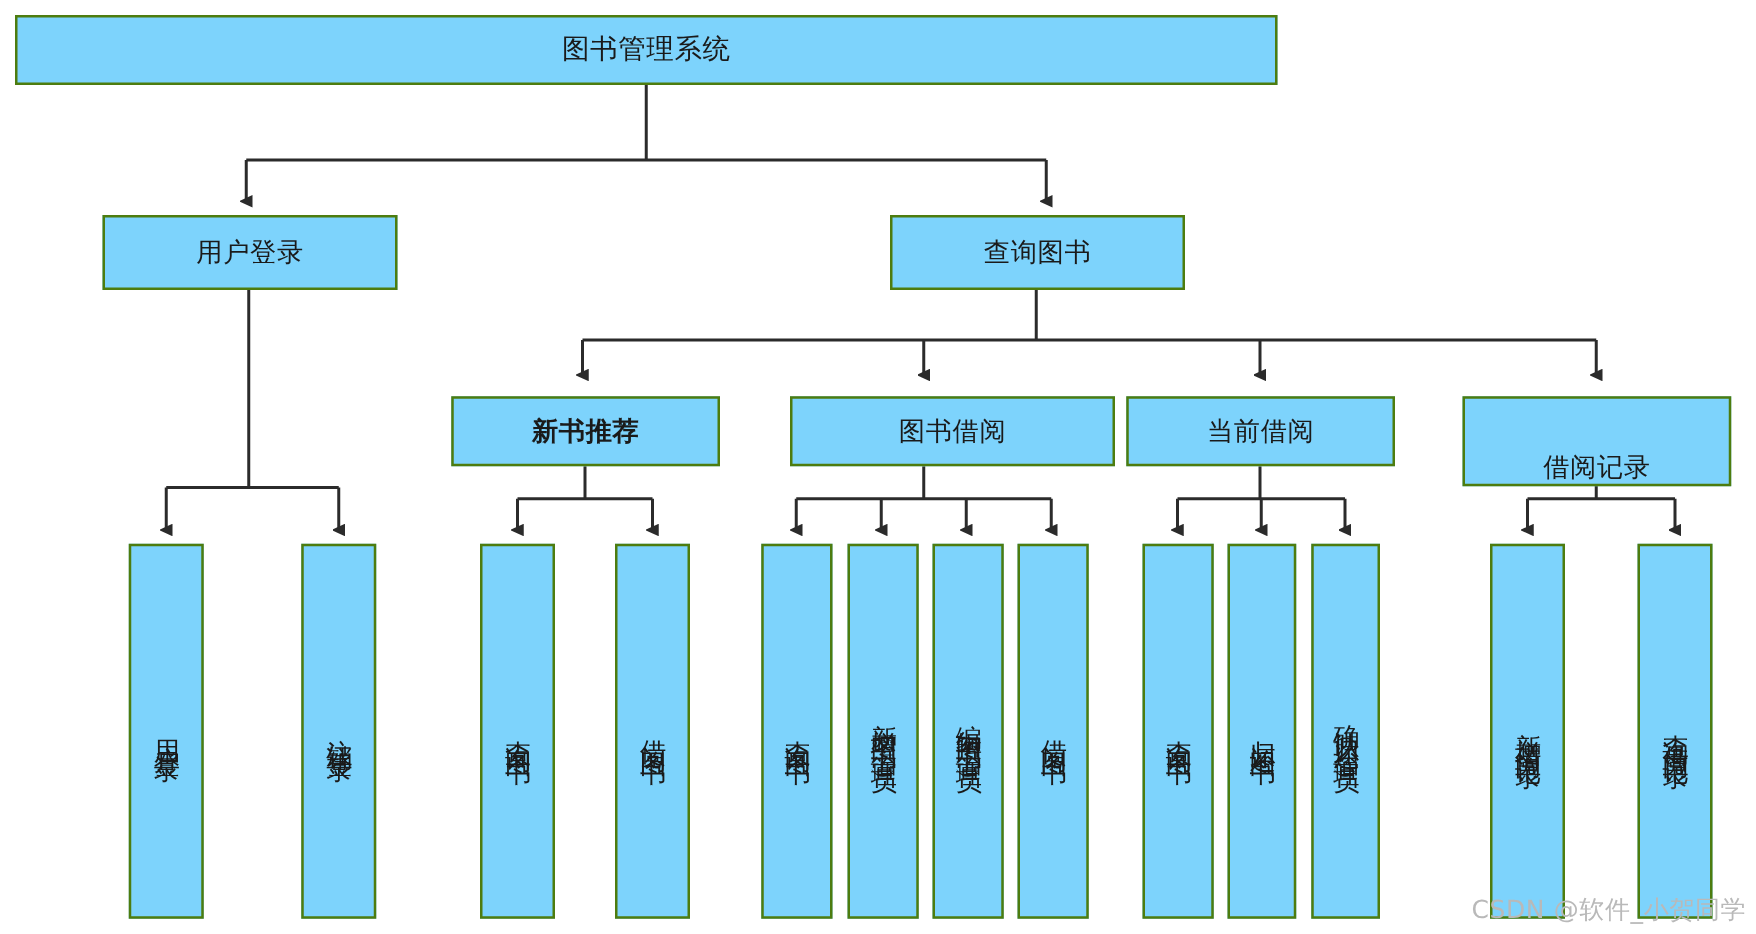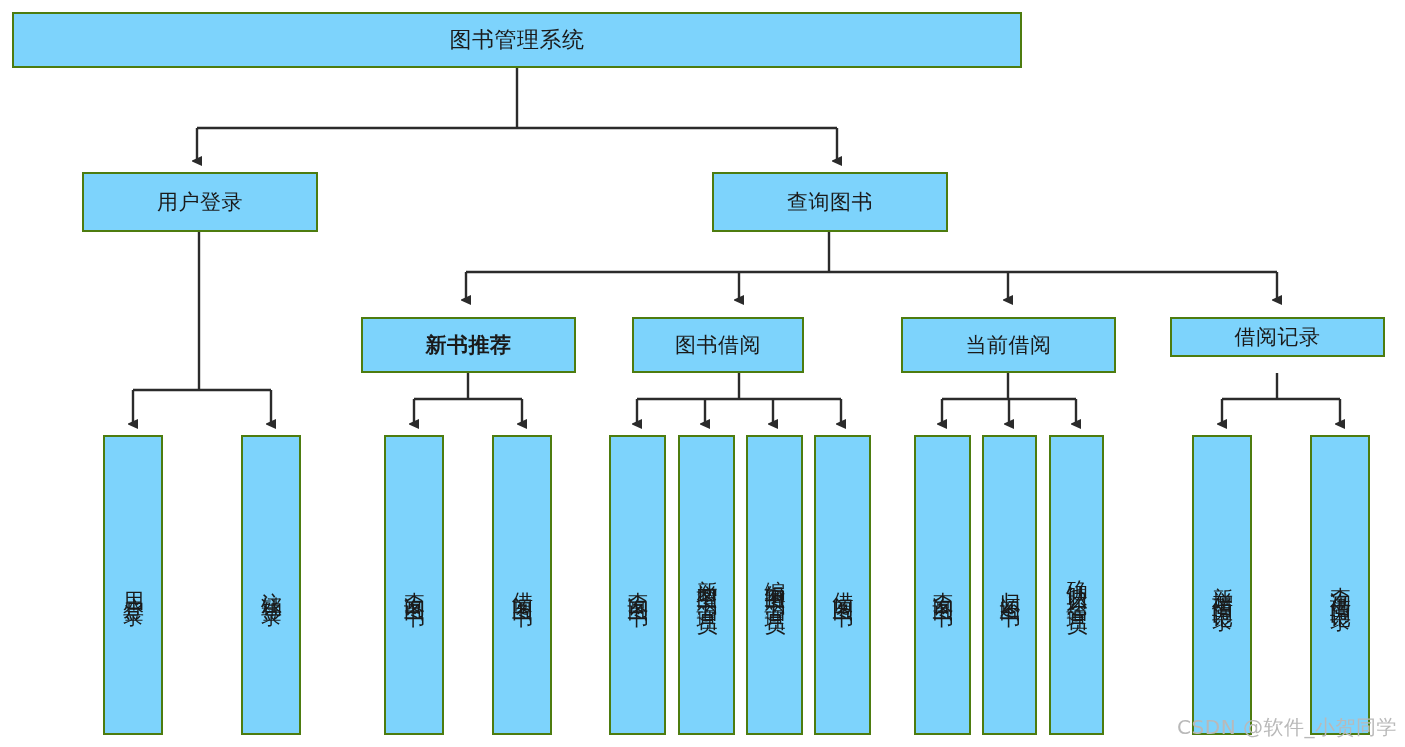--- a/index.html
+++ b/index.html
@@ -136,27 +136,27 @@
   <div class="node horiz" style="left:82px; top:172px; width:236px; height:60px;">
     <span class="lbl">用户登录</span>
   </div>
   <div class="node horiz" style="left:712px; top:172px; width:236px; height:60px;">
     <span class="lbl">查询图书</span>
   </div>
 
   <div class="node horiz" style="left:361px; top:317px; width:215px; height:56px;font-weight:bold;">
     <span class="lbl">新书推荐</span>
   </div>
-  <div class="node horiz" style="left:632px; top:317px; width:172px; height:56px;">
+  <div class="node horiz" style="left:632px; top:317px; width:260px; height:56px;">
     <span class="lbl">图书借阅</span>
   </div>
   <div class="node horiz" style="left:901px; top:317px; width:215px; height:56px;">
     <span class="lbl">当前借阅</span>
   </div>
-  <div class="node horiz" style="left:1170px; top:317px; width:215px; height:40px;">
+  <div class="node horiz" style="left:1170px; top:317px; width:215px; height:72px;align-items:flex-end;">
     <span class="lbl">借阅记录</span>
   </div>
 
   <div class="node vert" style="left:103px; top:435px; width:60px; height:300px;">
     <span class="lbl">用户登录</span>
   </div>
   <div class="node vert" style="left:241px; top:435px; width:60px; height:300px;">
     <span class="lbl">注销登录</span>
   </div>
 

